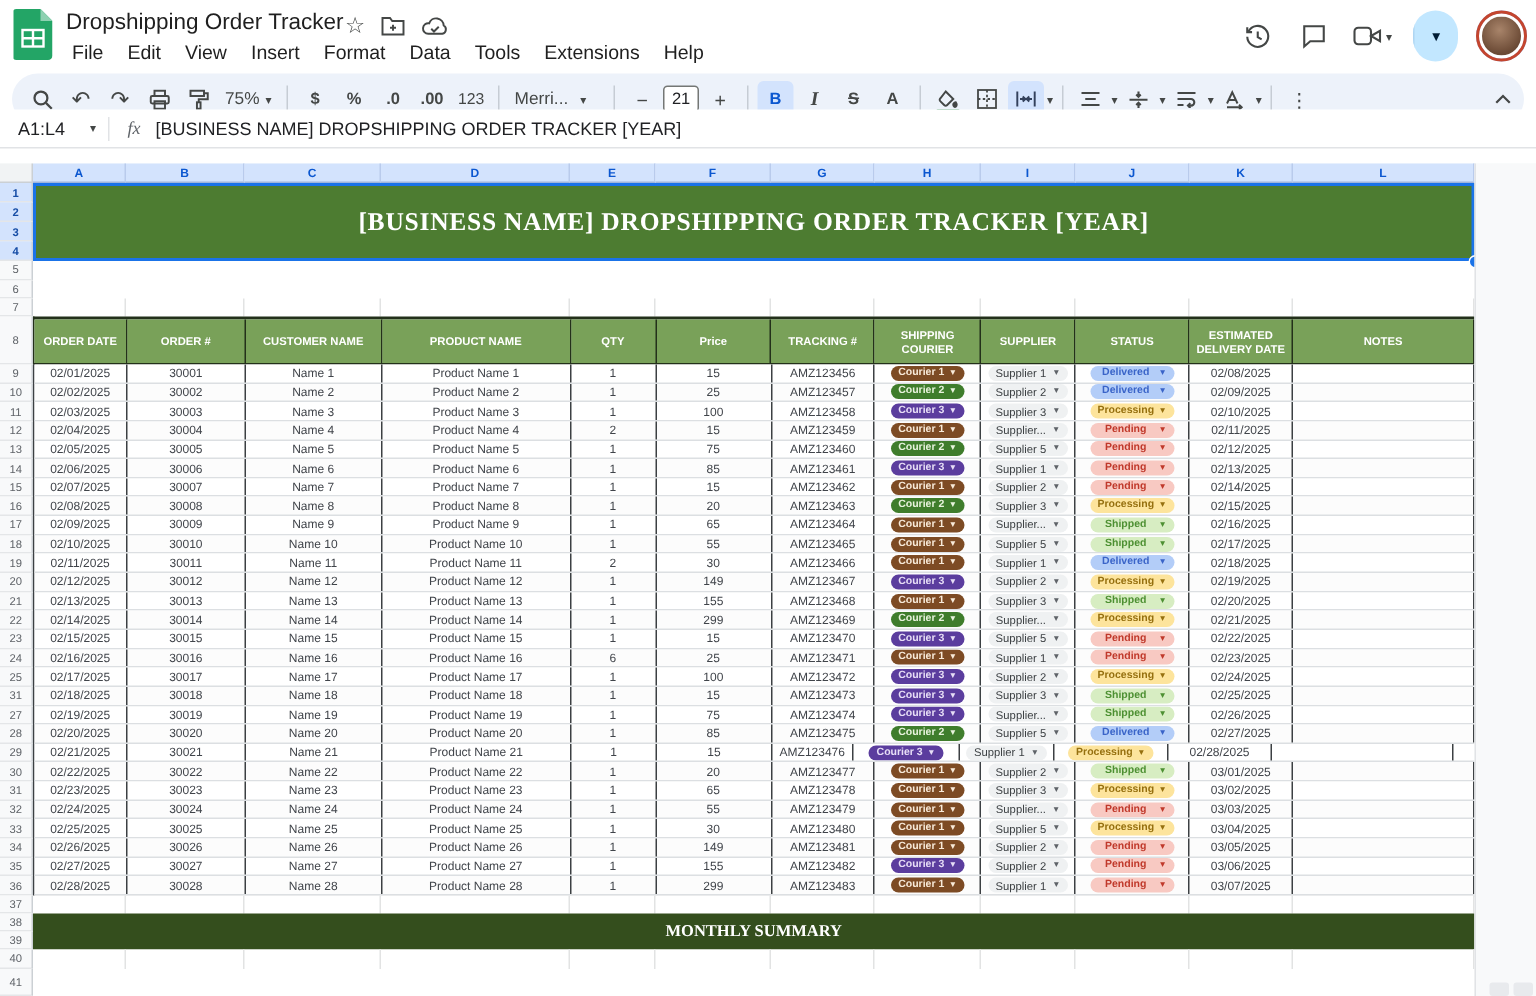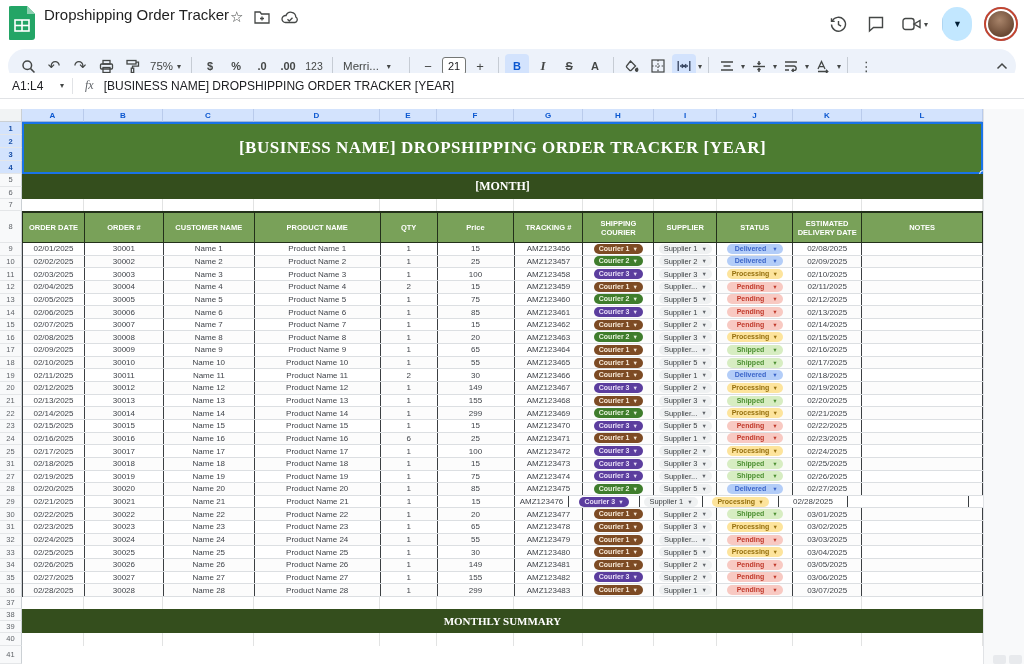--- a/index.html
+++ b/index.html
@@ -112,20 +112,31 @@
             <path d="M8 6.5v4M6 8.5h4"></path>
         </svg>
       </span>
       <span>
         <svg width="18" height="13" viewBox="0 0 18 13" fill="none" stroke="#444746" stroke-width="1.3">
           <path d="M4.5 11.5a3.5 3.5 0 1 1 .6-6.95A5 5 0 0 1 14.8 6a3 3 0 0 1-.9 5.5z"></path>
           <path d="M6.5 8.2l1.8 1.8 3.2-3.2"></path>
         </svg>
       </span>
     </div>
+    <div class="menu-bar">
+        <span class="menu-item">File</span>
+        <span class="menu-item">Edit</span>
+        <span class="menu-item">View</span>
+        <span class="menu-item">Insert</span>
+        <span class="menu-item">Format</span>
+        <span class="menu-item">Data</span>
+        <span class="menu-item">Tools</span>
+        <span class="menu-item">Extensions</span>
+        <span class="menu-item">Help</span>
+      </div>
     <div class="top-right">
       <span class="tr-icon">
         <svg width="19" height="19" viewBox="0 0 19 19" fill="none" stroke="#444746" stroke-width="1.4">
           <path d="M3.2 6.2A7 7 0 1 1 2.5 9.5"></path>
             <path d="M2.5 3.2v3.2h3.2"></path>
             <path d="M9.5 6v3.7l2.6 1.5"></path>
         </svg>
       </span>
       <span class="tr-icon">
         <svg width="18" height="18" viewBox="0 0 18 18" fill="none" stroke="#444746" stroke-width="1.4">
@@ -323,23 +334,20 @@
         <div class="gut" style="height: 18px;">41</div>
       </div>
 
     <div class="content">
       <div class="banner">
         <span class="banner-text">[BUSINESS NAME] DROPSHIPPING ORDER TRACKER [YEAR]</span>
       </div>
       <div class="selbox"></div>
       <div class="handle"></div>
 
-      <div class="month">
-        <span class="month-text">[MONTH]</span>
-      </div>
 
       <div class="filler" style="top:77px;height:12px;">
           <div class="vline" style="left: 61px;"></div>
           <div class="vline" style="left: 140px;"></div>
           <div class="vline" style="left: 231px;"></div>
           <div class="vline" style="left: 357px;"></div>
           <div class="vline" style="left: 414px;"></div>
           <div class="vline" style="left: 491px;"></div>
           <div class="vline" style="left: 560px;"></div>
           <div class="vline" style="left: 631px;"></div>

